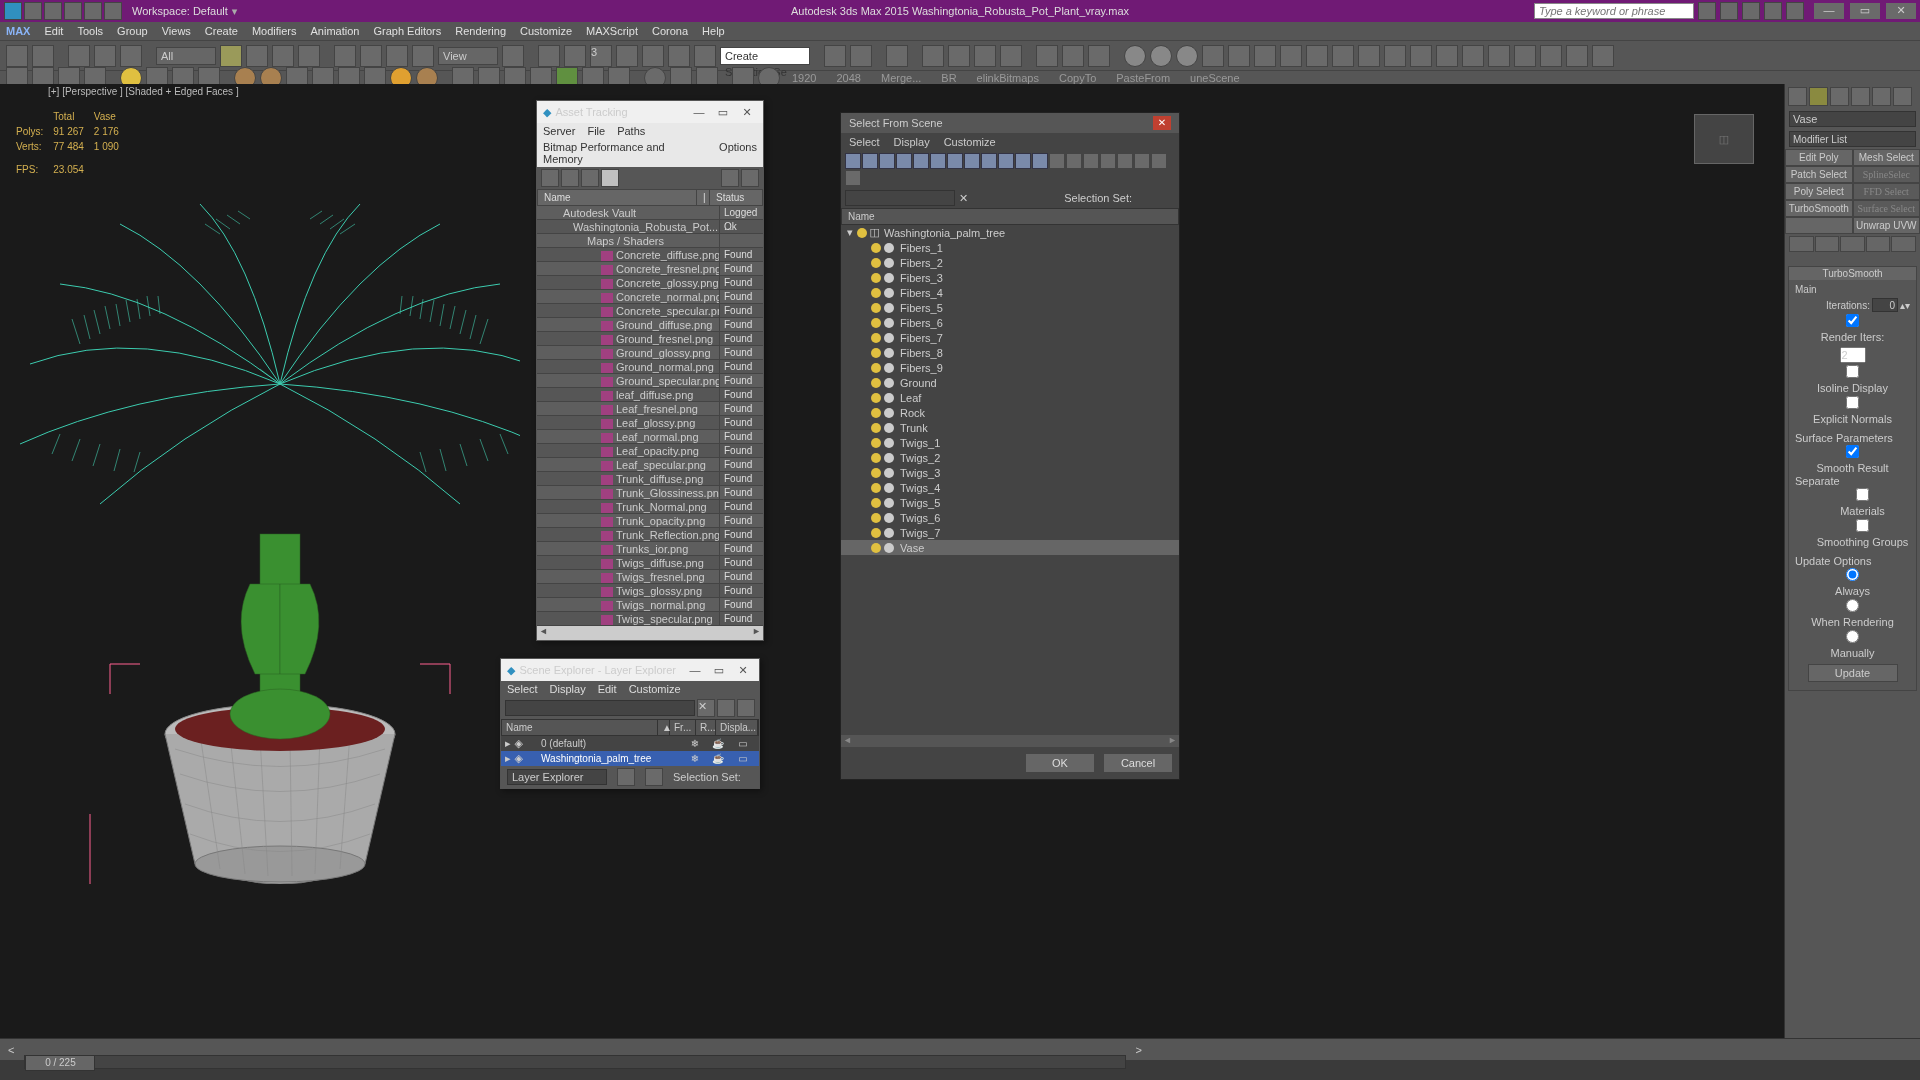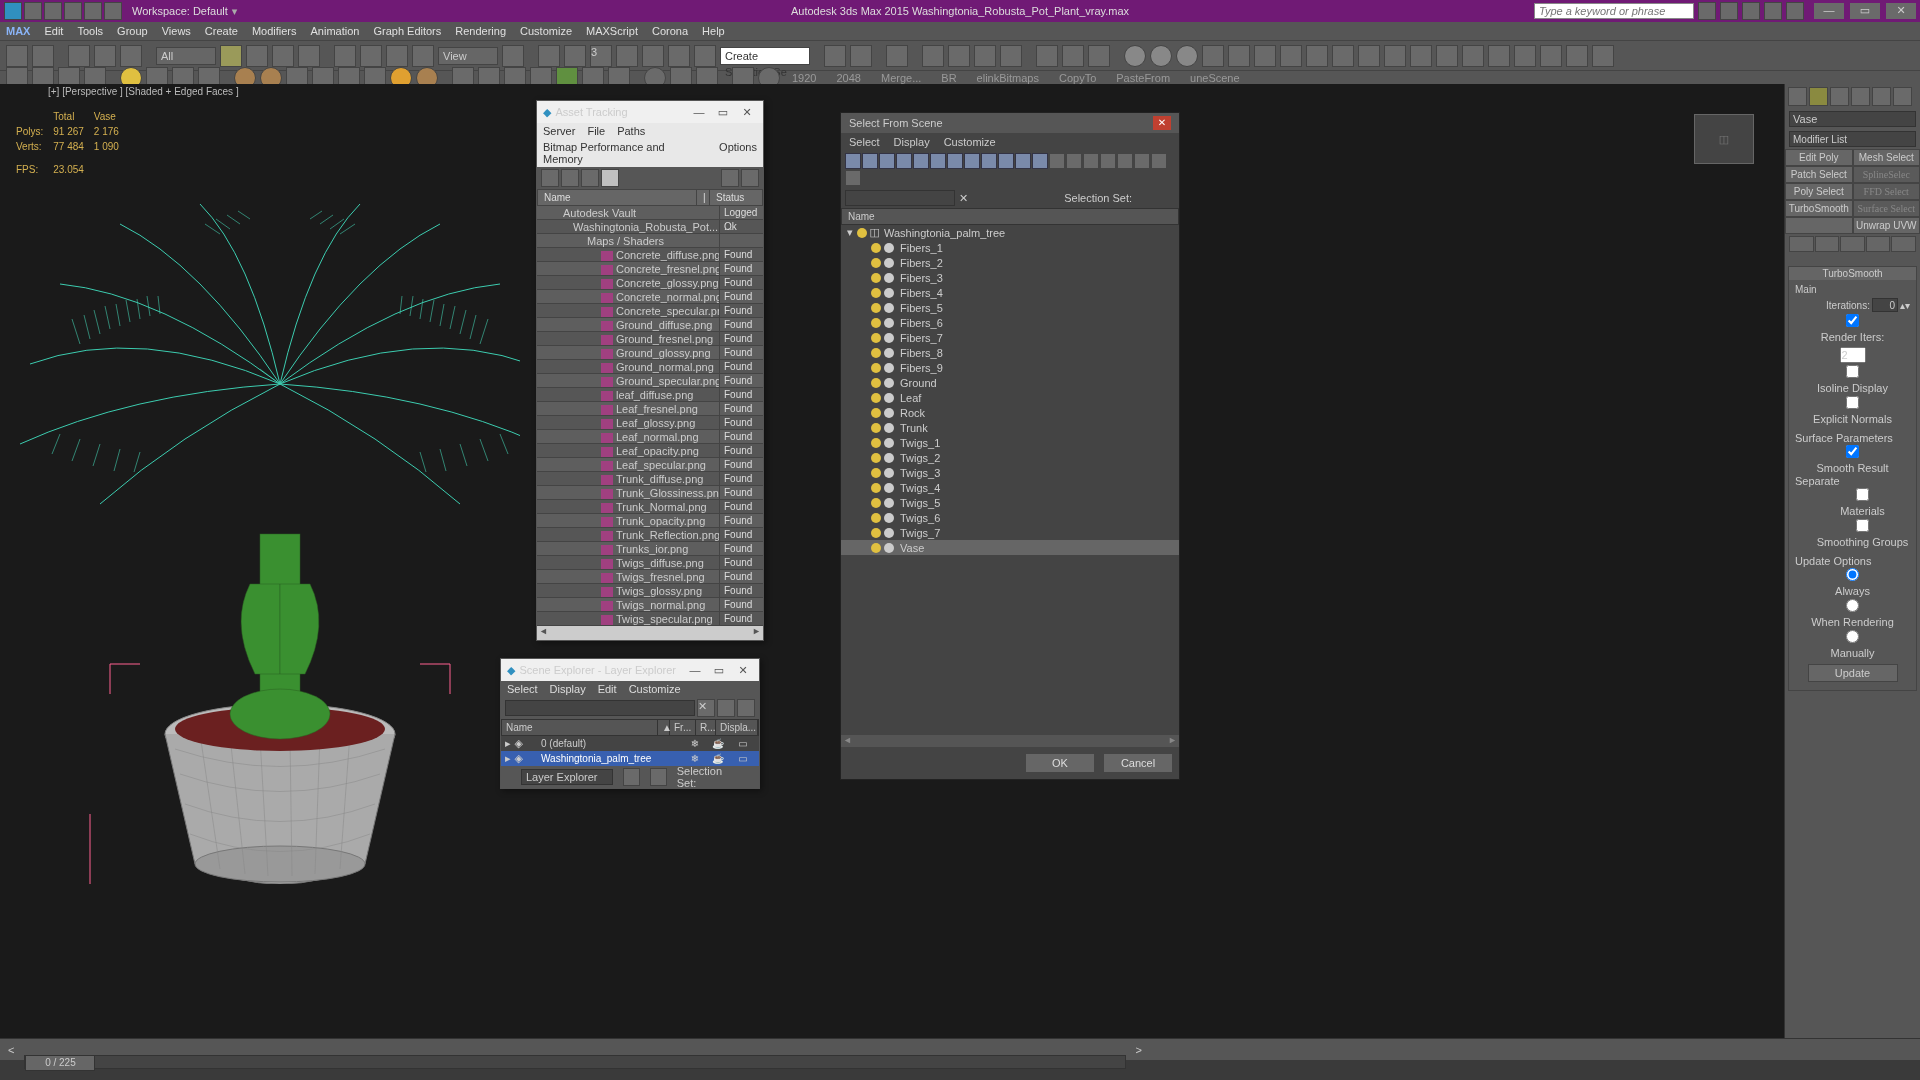--- a/index.html
+++ b/index.html
@@ -123,21 +123,21 @@
 .scroll-hd::after{content:'►';position:absolute;right:2px;color:#888;font-size:9px;}
 
 
 .layer-list { background: #444; }
 .layer-hdr { display: flex; background: #555; border: 1px solid #333; }
 .layer-hdr div { padding: 2px 4px; font-size: 10px; border-right: 1px solid #333; }
 .layer-row { display: flex; align-items: center; height: 15px; padding: 0 4px; }
 .layer-row.sel { background: #3860b0; }
 .layer-row .name { flex: 1; font-size: 10px; padding-left: 14px; }
 .layer-row .ic { width: 24px; text-align: center; font-size: 10px; }
-.layer-status { background: #565656; padding: 2px 20px; display: flex; gap: 10px; align-items: center; height: 22px; }
+.layer-status { background: #565656; padding: 2px 6px; display: flex; gap: 10px; align-items: center; height: 22px; }
 .layer-status .combo { width: 100px; height: 16px; background: #444; border: 1px solid #333; padding: 0 4px; line-height:15px;}
 </style>
 </head>
 <body>
 
 <div class="titlebar">
   <div class="qab">
     <div class="qab-btn" style="background:#3090c0"></div>
     <div class="qab-btn"></div>
     <div class="qab-btn"></div>

